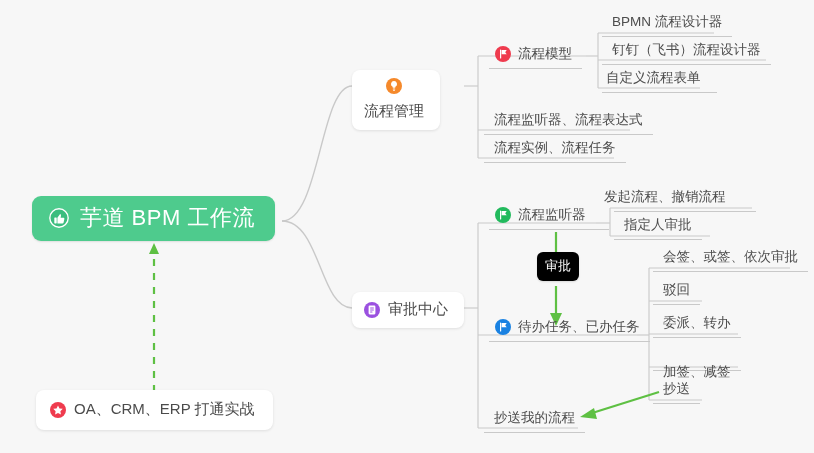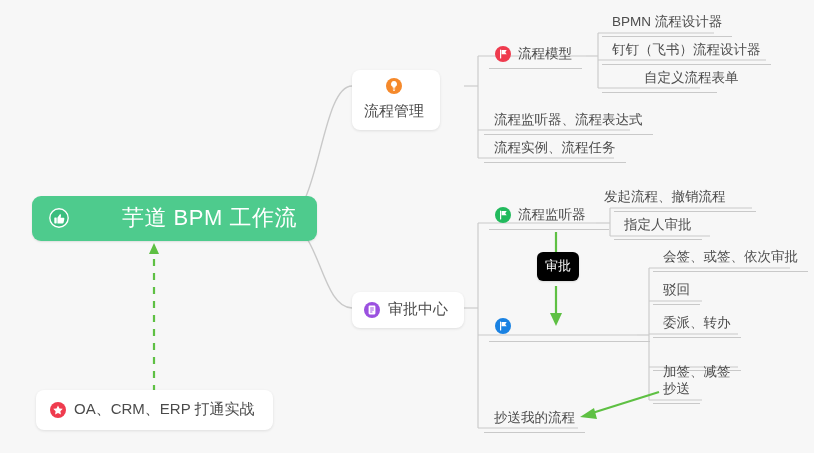--- a/index.html
+++ b/index.html
@@ -20,21 +20,21 @@
     left:32px;top:196px;
     background:#4ecb8d;
     border-radius:9px;
     padding:11px 20px 12px 16px;
     color:#ffffff;
     font-size:22px;
     letter-spacing:.5px;
     box-shadow:0 1px 2px rgba(0,0,0,.10);
     display:flex;align-items:center;gap:10px;
   }
-  .root .label{line-height:1;margin-left:42px;}
+  .root .label{line-height:1;}
 
   
   .card{
     background:#ffffff;
     border-radius:8px;
     padding:8px 16px 9px 12px;
     font-size:15px;
     color:#4b4b4b;
     box-shadow:0 1px 3px rgba(0,0,0,.10);
     display:flex;align-items:center;gap:8px;
@@ -178,21 +178,21 @@
     </span>
     <span>流程模型</span>
   </div>
 
   <div class="node leaf" style="left:602px;top:10px;">
     <span>BPMN 流程设计器</span>
   </div>
   <div class="node leaf" style="left:602px;top:38px;">
     <span>钉钉（飞书）流程设计器</span>
   </div>
-  <div class="node leaf" style="left:634px;top:66px;">
+  <div class="node leaf" style="left:596px;top:66px;">
     <span>自定义流程表单</span>
   </div>
 
   <div class="node leaf" style="left:484px;top:108px;">
     <span>流程监听器、流程表达式</span>
   </div>
   <div class="node leaf" style="left:484px;top:136px;">
     <span>流程实例、流程任务</span>
   </div>
 
@@ -232,20 +232,21 @@
   </div>
 
   <div class="node leaf icon-leaf" style="left:489px;top:315px;">
     <span class="ico">
       <svg width="16" height="16" viewBox="0 0 16 16">
         <circle cx="8" cy="8" r="8" fill="#1a82e2"></circle>
         <rect x="5" y="3.6" width="1.2" height="9" rx=".5" fill="#ffffff"></rect>
         <path d="M6.6 4.1h5.1l-1.5 2.1 1.5 2.1H6.6z" fill="#ffffff"></path>
       </svg>
     </span>
+    <span>待办任务、已办任务</span>
   </div>
 
   <div class="node leaf" style="left:653px;top:245px;">
     <span>会签、或签、依次审批</span>
   </div>
   <div class="node leaf" style="left:653px;top:278px;">
     <span>驳回</span>
   </div>
   <div class="node leaf" style="left:653px;top:311px;">
     <span>委派、转办</span>

